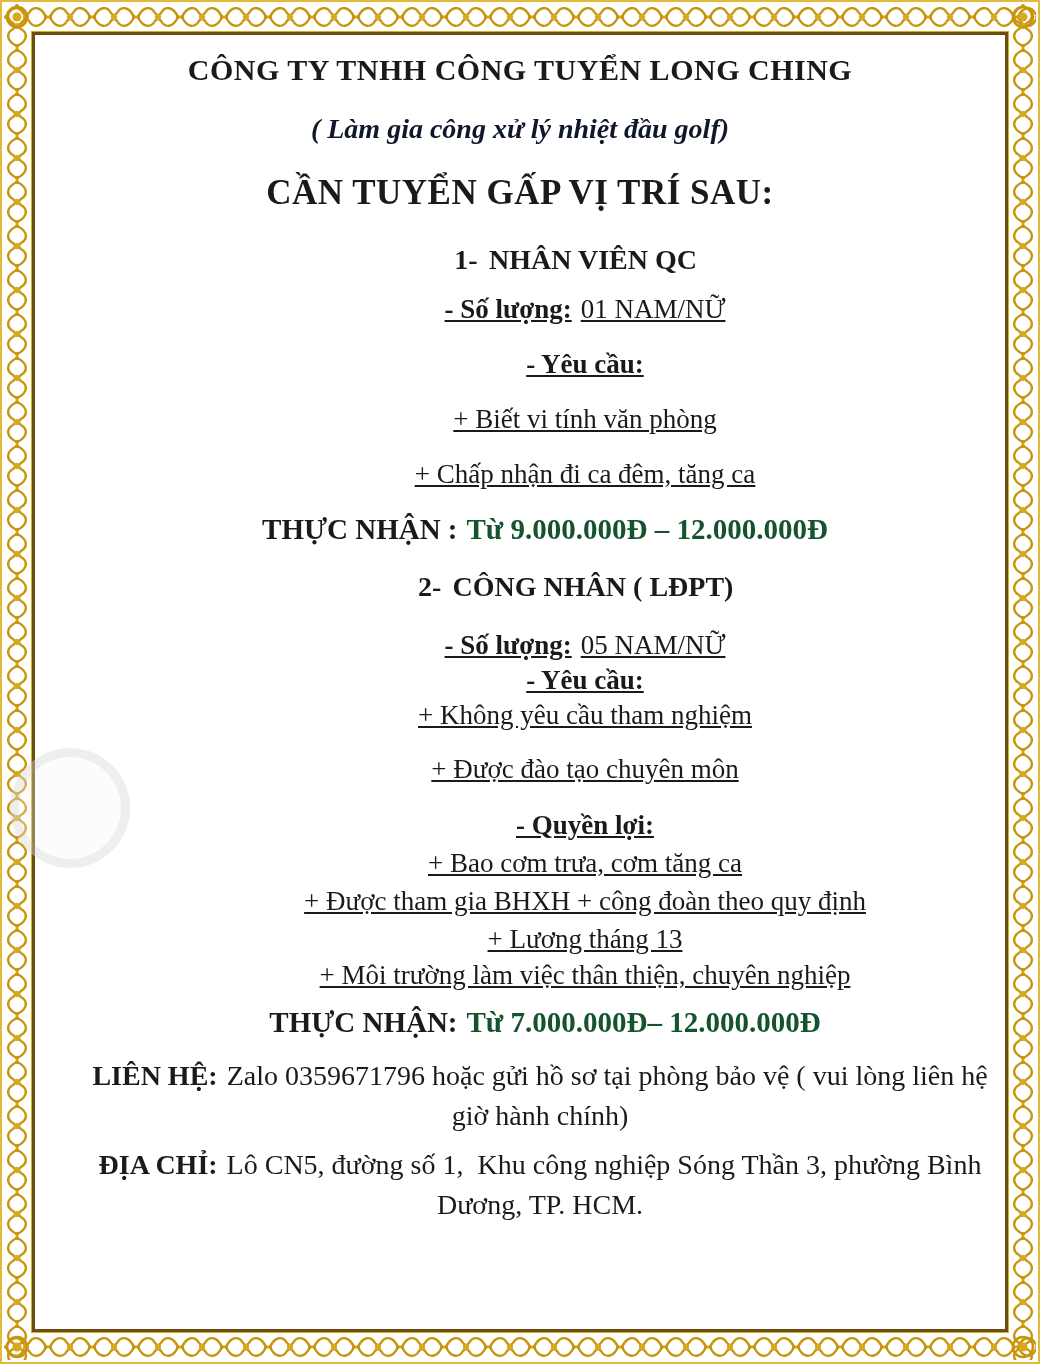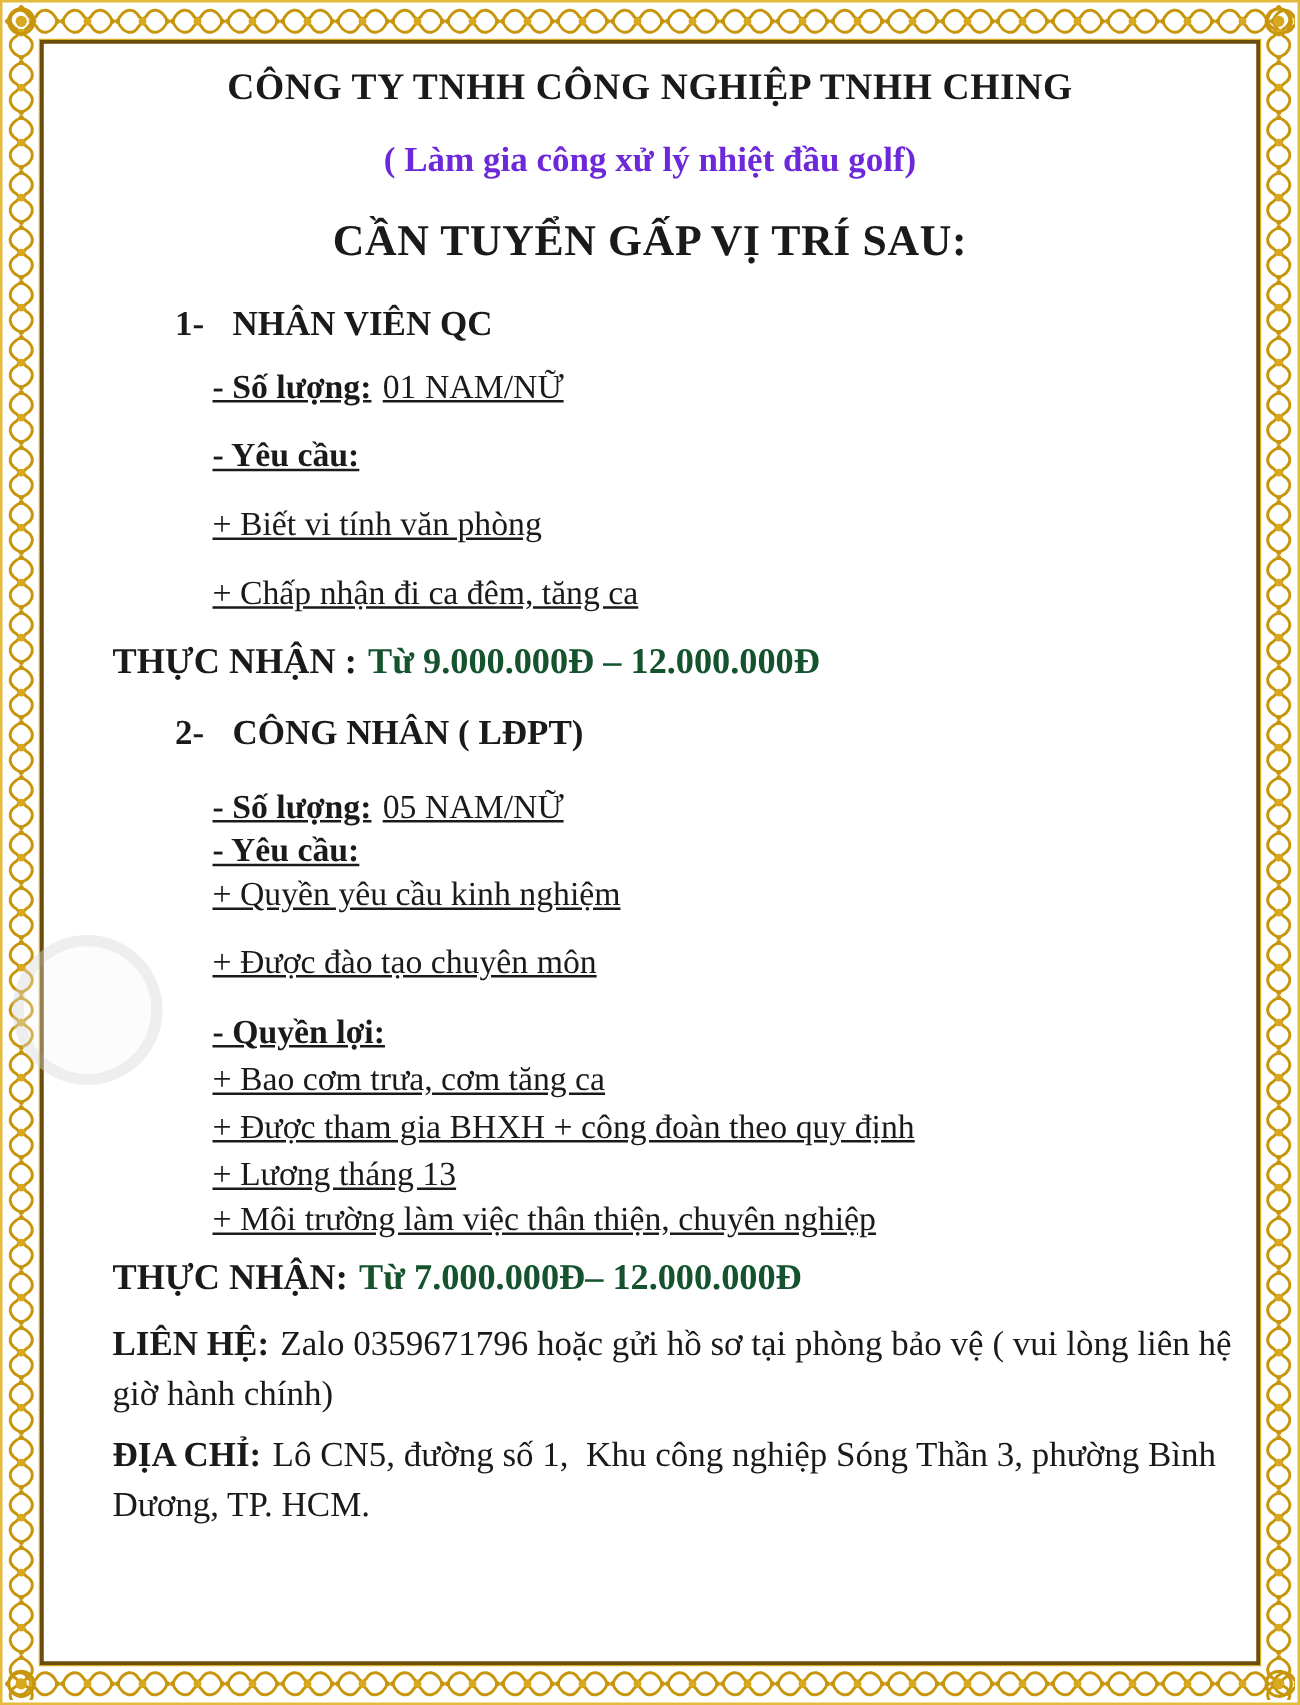--- a/index.html
+++ b/index.html
@@ -20,26 +20,26 @@
   #corner-tl{left:2px;top:2px;} #corner-tr{right:2px;top:2px;}
   #corner-bl{left:2px;bottom:2px;} #corner-br{right:2px;bottom:2px;}
   .inner-line{position:absolute;inset:32px;border:3px solid #6b4e0b;box-shadow:0 0 0 1px #d8ab2a;z-index:1;}
   
   .faint-circle{
     position:absolute;left:10px;top:748px;width:102px;height:102px;border-radius:50%;
     border:9px solid rgba(175,175,175,0.18);background:rgba(244,244,244,0.30);z-index:3;
   }
   
   .content{position:absolute;left:40px;right:40px;top:37px;bottom:37px;z-index:2;}
-  p{margin:0;}
+  p{margin:0;text-align:center;}
   .center{text-align:center;}
   .b{font-weight:bold;}
   .red{color:#14532d;}
   .title{font-size:30px;font-weight:bold;line-height:36px;letter-spacing:.5px;}
-  .subtitle{font-size:28px;font-weight:bold;color:#6d28d9;line-height:34px;}
+  .subtitle{font-size:28px;font-weight:bold;font-style:italic;color:#0f172a;line-height:34px;}
   .heading{font-size:35px;font-weight:bold;line-height:42px;letter-spacing:.5px;}
   .pos-title{font-size:28px;font-weight:bold;line-height:34px;margin-left:100px;}
   .pos-num{display:inline-block;width:46px;}
   .line{font-size:27px;line-height:33px;margin-left:130px;text-decoration:underline;}
   .label-gap{margin-right:9px;}
   .salary{font-size:29px;font-weight:bold;line-height:36px;margin-left:50px;}
   .para{font-size:28px;line-height:40px;margin-left:50px;margin-right:10px;}
   .prewrap{white-space:pre-wrap;}
 </style>
 </head>
@@ -838,21 +838,21 @@
     </svg></div>
 <div id="corner-br" class="corner"><svg width="30" height="30" viewBox="0 0 30 30" xmlns="http://www.w3.org/2000/svg">
       <circle cx="15" cy="15" r="10" fill="none" stroke="#c8960c" stroke-width="2.6"></circle>
       <circle cx="15" cy="15" r="4.5" fill="#d8a81f"></circle>
     </svg></div>
 <div class="inner-line"></div>
 <div class="faint-circle"></div>
 
 <div class="content">
 
-  <p class="title center" style="margin-top:15px">CÔNG TY TNHH CÔNG NGHIỆP TNHH CHING</p>
+  <p class="title center" style="margin-top:15px">CÔNG TY TNHH CÔNG TUYỂN LONG CHING</p>
 
   <p class="subtitle center" style="margin-top:24px">( Làm gia công xử lý nhiệt đầu golf)</p>
 
   <p class="heading center" style="margin-top:26px">CẦN TUYỂN GẤP VỊ TRÍ SAU:</p>
 
   <p class="pos-title" style="margin-top:29px"><span class="pos-num">1-</span><span>NHÂN VIÊN QC</span></p>
 
   <p class="line" style="margin-top:16px"><span class="b label-gap">- Số lượng:</span><span>01 NAM/NỮ</span></p>
 
   <p class="line b" style="margin-top:22px">- Yêu cầu:</p>
@@ -861,21 +861,21 @@
   <p class="line" style="margin-top:22px">+ Chấp nhận đi ca đêm, tăng ca</p>
 
   <p class="salary" style="margin-top:20px"><span class="label-gap">THỰC NHẬN :</span><span class="red">Từ 9.000.000Đ – 12.000.000Đ</span></p>
 
   <p class="pos-title" style="margin-top:23px"><span class="pos-num">2-</span><span>CÔNG NHÂN ( LĐPT)</span></p>
 
   <p class="line" style="margin-top:25px"><span class="b label-gap">- Số lượng:</span><span>05 NAM/NỮ</span></p>
 
   <p class="line b" style="margin-top:2px">- Yêu cầu:</p>
 
-  <p class="line" style="margin-top:2px">+ Quyền yêu cầu kinh nghiệm</p>
+  <p class="line" style="margin-top:2px">+ Không yêu cầu tham nghiệm</p>
 
   <p class="line" style="margin-top:21px">+ Được đào tạo chuyên môn</p>
 
   <p class="line b" style="margin-top:23px">- Quyền lợi:</p>
   <p class="line" style="margin-top:5px">+ Bao cơm trưa, cơm tăng ca</p>
   <p class="line" style="margin-top:5px">+ Được tham gia BHXH + công đoàn theo quy định</p>
   <p class="line" style="margin-top:5px">+ Lương tháng 13</p>
   <p class="line" style="margin-top:3px">+ Môi trường làm việc thân thiện, chuyên nghiệp</p>
 
   <p class="salary" style="margin-top:12px"><span class="label-gap">THỰC NHẬN:</span><span class="red">Từ 7.000.000Đ– 12.000.000Đ</span></p>

